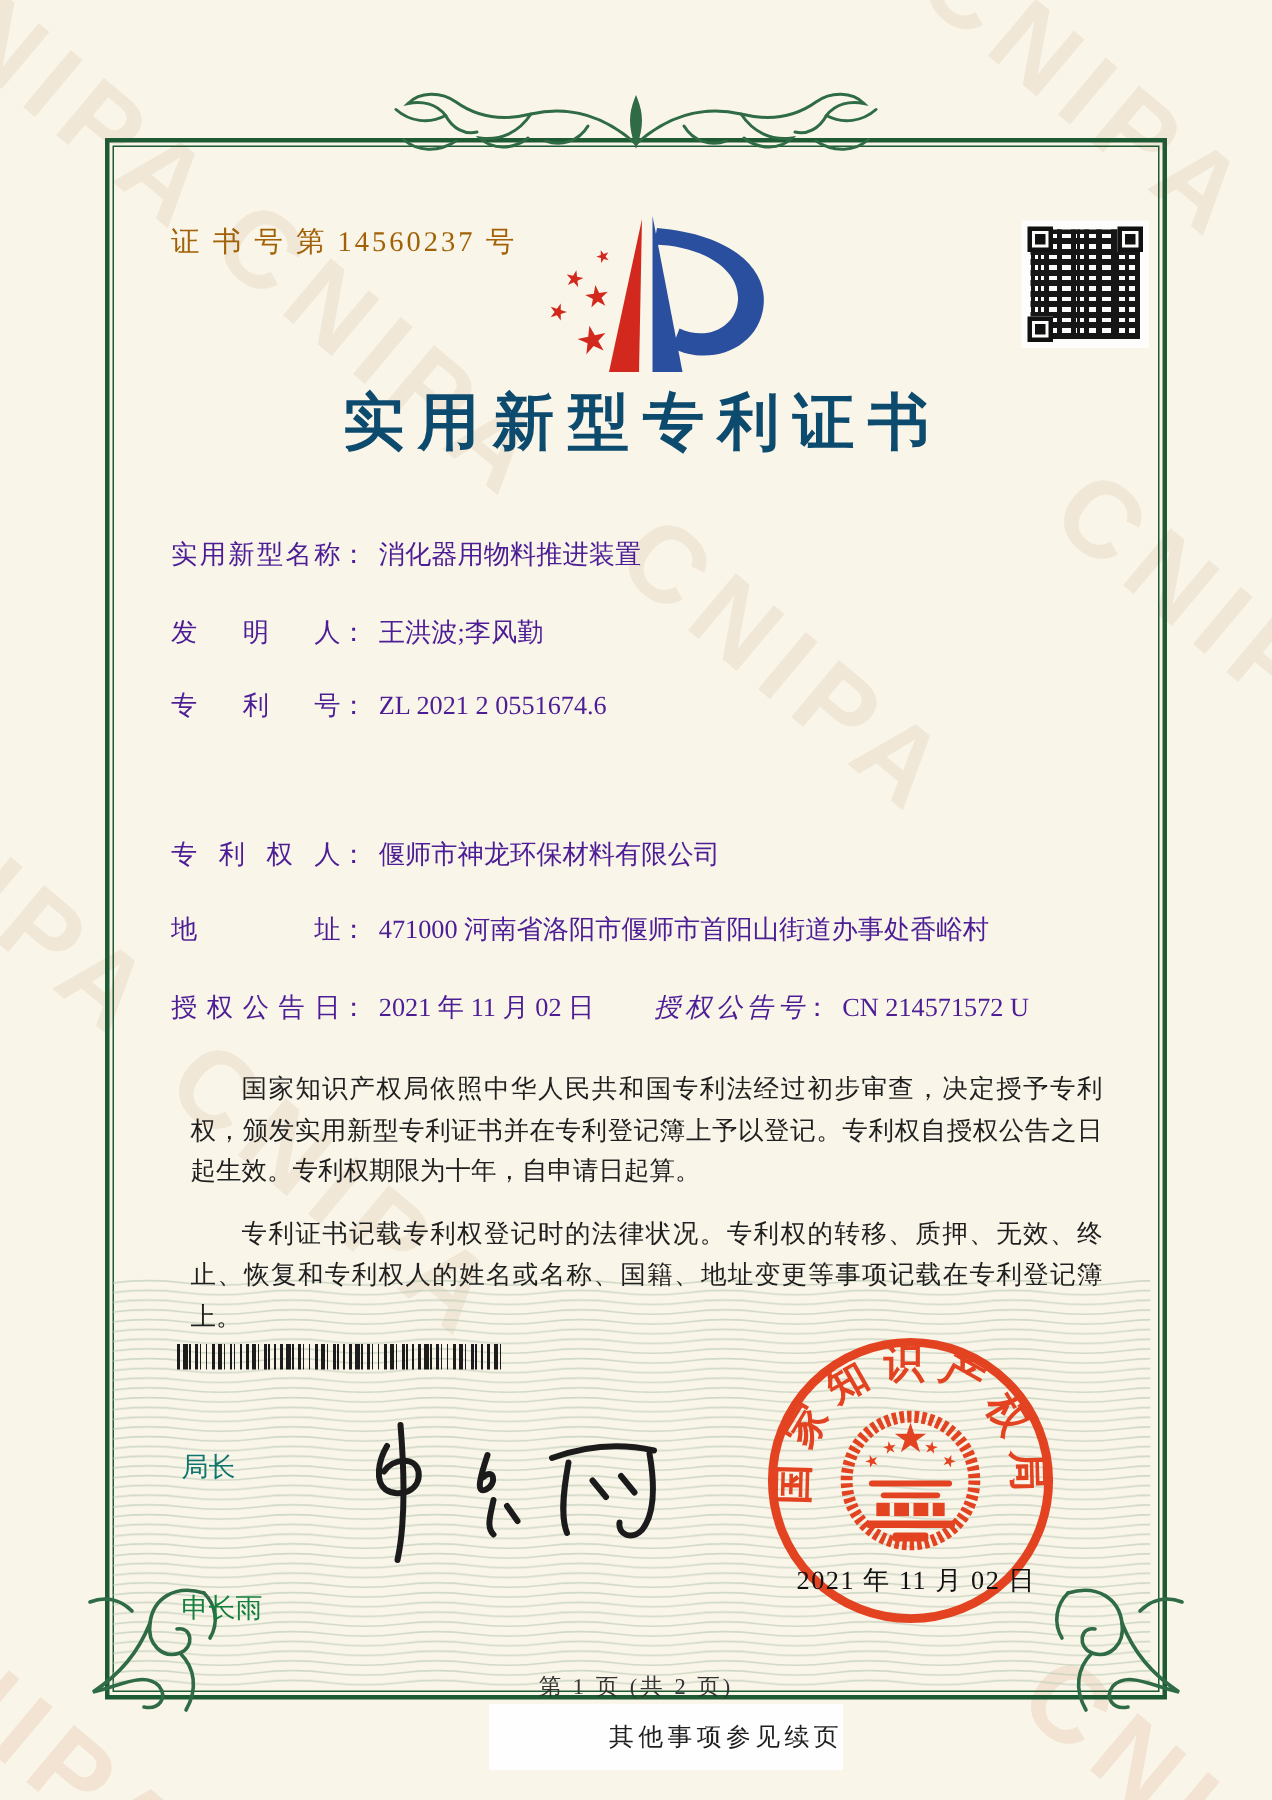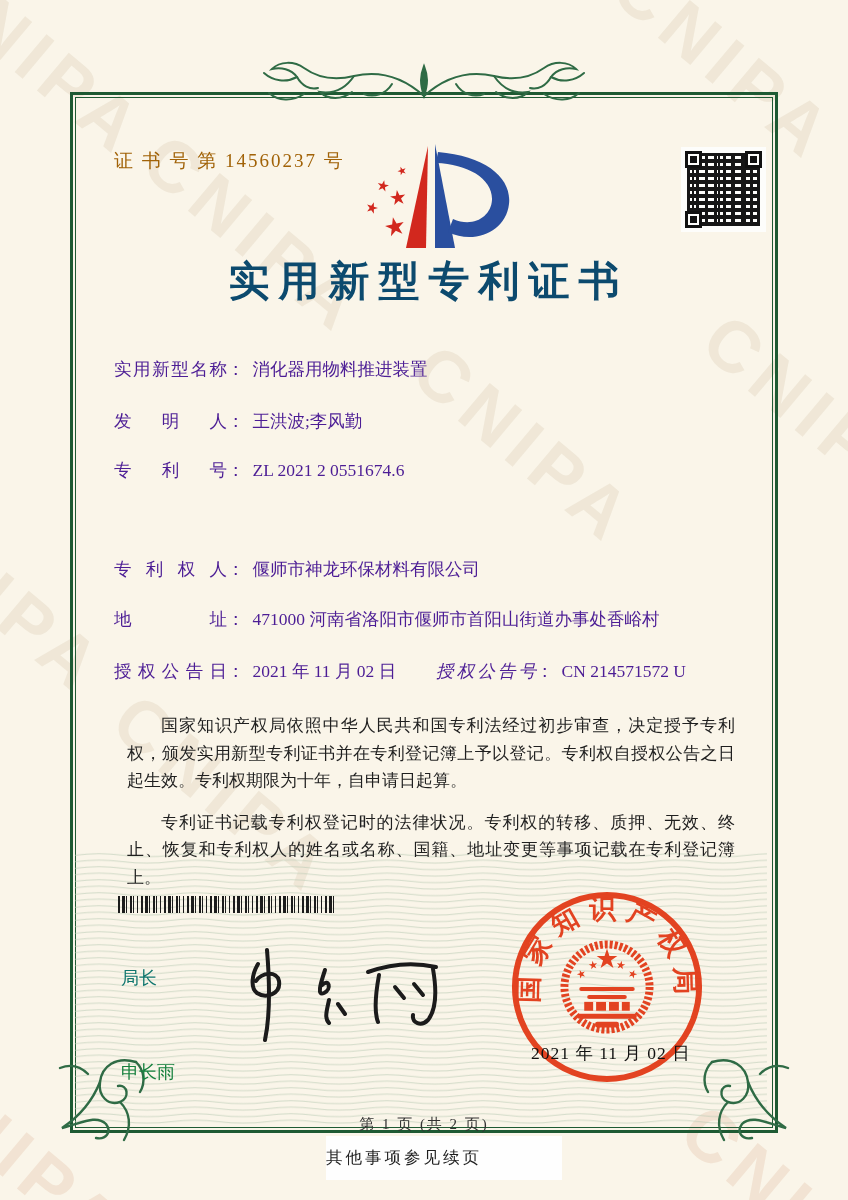--- a/index.html
+++ b/index.html
@@ -69,21 +69,21 @@
       #1c1c1c 15px 16px,transparent 16px 19px,#1c1c1c 19px 20px,transparent 20px 23px);}
   .official-title{position:absolute;left:121px;top:966px;font:500 18px "Liberation Sans","DejaVu Sans",sans-serif;color:#0f766e;z-index:3;}
   .official-name{position:absolute;left:121px;top:1060px;font:500 18px "Liberation Sans","DejaVu Sans",sans-serif;color:#15803d;z-index:3;}
   .signature{position:absolute;left:228px;top:942px;z-index:3;}
   .seal{position:absolute;left:508px;top:888px;z-index:3;opacity:.95;}
   .seal-date{position:absolute;left:531px;top:1041px;font-size:17.5px;letter-spacing:1px;
              color:#111;z-index:4;white-space:nowrap;}
   .page-info{position:absolute;left:0;top:1087px;width:848px;text-align:center;font-size:15px;
              color:#333;z-index:3;letter-spacing:2px;margin-top:28px;}
   .cont-box{position:absolute;left:326px;top:1136px;width:236px;height:44px;background:#fefefe;
-            z-index:3;text-align:left;line-height:44px;font-size:16.5px;color:#1e1e1e;
+            z-index:3;text-align:right;line-height:44px;font-size:16.5px;color:#1e1e1e;
             letter-spacing:3px;}
 </style>
 </head>
 <body>
 
 <div class="page">
 
   <span class="wm wm1">CNIPA</span>
   <span class="wm wm2">CNIPA</span>
   <span class="wm wm3">CNIPA</span>

